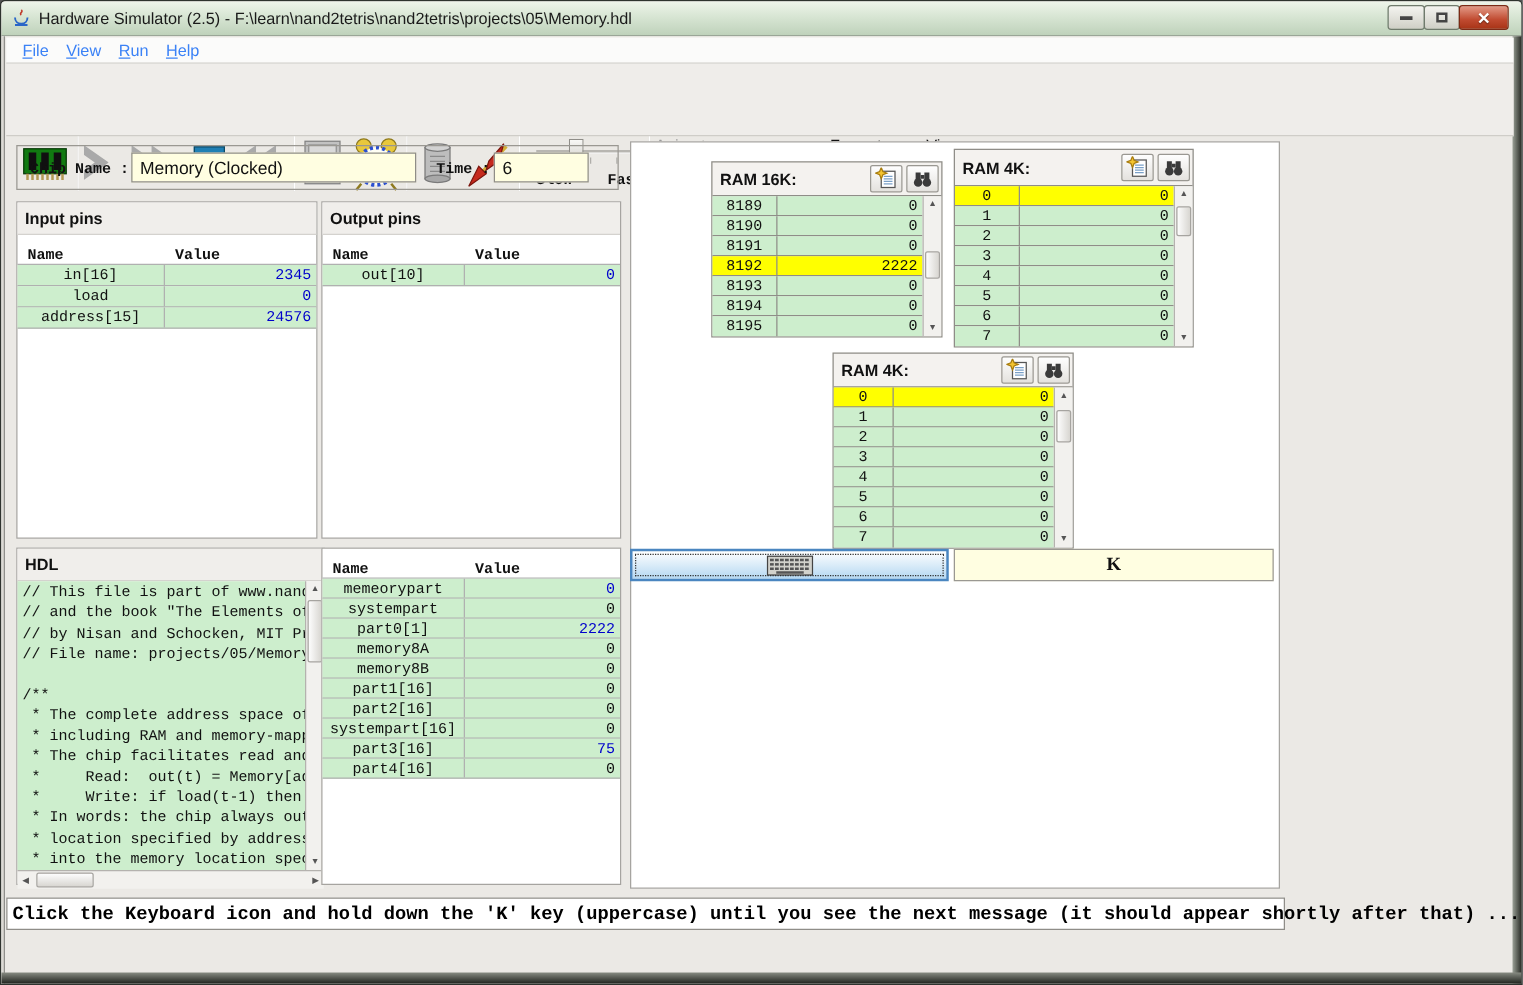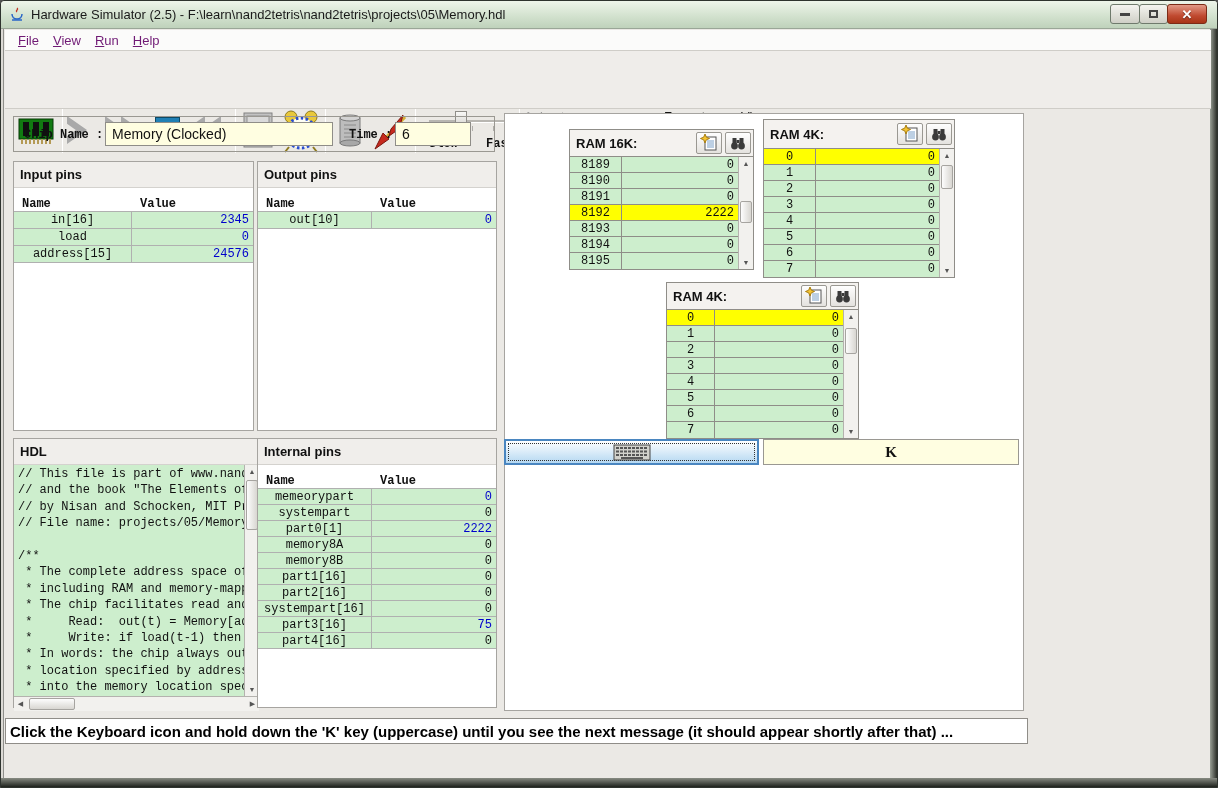--- a/index.html
+++ b/index.html
@@ -19,21 +19,21 @@
   .wb.close{width:40px;background:linear-gradient(#e39a87,#c04a30 60%,#a83417);border-color:#7c2a16;}
   .glyph-min{width:10px;height:3px;background:#444;}
   .glyph-res{width:9px;height:8px;border:2px solid #444;background:transparent;}
   .glyph-x{color:#fff;font-weight:bold;font-size:13px;text-shadow:0 1px 1px #5e1d0c;}
   .frame-right{position:absolute;right:0;top:28px;width:7px;bottom:0;background:linear-gradient(to right,#9aa096,#2c2f29);}
   .frame-bottom{position:absolute;left:0;bottom:0;width:1218px;height:9px;background:linear-gradient(#878b82,#1f221d);}
   .frame-left{position:absolute;left:0;top:28px;width:3px;bottom:0;background:#dcdad5;border-right:1px solid #8f8f8b;}
   
   .menubar{position:absolute;left:4px;top:29px;width:1206px;height:21px;background:#fbfbfa;
     border-bottom:1px solid #cfcdc8;display:flex;align-items:center;padding-left:6px;}
-  .menu-item{display:inline-block;font-size:13px;color:#701a75;padding:2px 7px;cursor:default;}
+  .menu-item{display:inline-block;font-size:13px;color:#3b82f6;padding:2px 7px;cursor:default;}
   .menu-item::first-letter{text-decoration:underline;}
   .toolbar{position:absolute;left:4px;top:50px;width:1206px;height:58px;background:#efedea;border-bottom:1px solid #cfcdc8;}
   .tbtn{position:absolute;cursor:pointer;}
   .tsep{position:absolute;top:58px;height:44px;width:1px;background:#c8c6c1;border-right:1px solid #fff;}
   .chev{width:20px;height:28px;background:#a9a9a9;display:inline-block;
     clip-path:polygon(0 0,100% 50%,0 100%,0 72%,44% 50%,0 28%);}
   .chev+.chev{margin-left:-4px;}
   .stop-sq{width:25px;height:25px;border:1px solid #0d4a66;}
   .mir{transform:scaleX(-1);}
   
@@ -100,21 +100,21 @@
   .rval{flex:1;display:flex;align-items:center;justify-content:flex-end;padding-right:4px;color:#111;}
   
   .kbd-btn{position:absolute;left:503px;top:438px;width:255px;height:26px;border:2px solid #4a86c0;
     background:linear-gradient(#ffffff,#b5d8f2);display:flex;align-items:center;justify-content:center;cursor:pointer;}
   .kbd-btn::after{content:"";position:absolute;left:2px;top:2px;right:2px;bottom:2px;border:1px dotted #333;}
   .kfield{position:absolute;left:762px;top:438px;width:256px;height:26px;background:#fffee1;border:1px solid #9a9892;
     display:flex;align-items:center;justify-content:center;font:bold 15px "Liberation Serif",serif;color:#111;}
   
   .statusbar{position:absolute;left:4px;top:717px;width:1023px;height:26px;background:#fff;
     border:1px solid #8f8d88;display:flex;align-items:center;padding-left:4px;}
-  .status-text{font-size:15px;font-weight:bold;color:#000;white-space:nowrap;}
+  .status-text{font-size:15px;font-weight:bold;color:#000;white-space:nowrap;font-family:Liberation Mono, monospace;}
 </style>
 </head>
 <body>
 
 <div class="window">
 
   <div class="titlebar">
     <span class="java-ico">
       <svg width="16" height="16" viewBox="0 0 16 16">
         <path d="M8 1c2 1.5-2 2.5 0 4" stroke="#c03a2b" stroke-width="1.3" fill="none"></path>
@@ -331,21 +331,20 @@
       </div>
     </div>
     <div class="hsb">
       <div class="sb-btn left">◀</div>
       <div class="sb-thumb" style="left:15px;width:46px"></div>
       <div class="sb-btn right">▶</div>
     </div>
   </div>
 
   <div class="panel" style="left:256px;top:437px;width:240px;height:270px;--namecol:114px;--rowh:16px">
-    <div class="panel-title">Internal pins</div>
     <div class="tbl-header">
       <span class="th-name">Name</span>
       <span class="th-value">Value</span>
     </div>
     <div>
 
         <div class="prow">
           <div class="pname">memeorypart</div>
           <div class="pval blue">0</div>
         </div>

